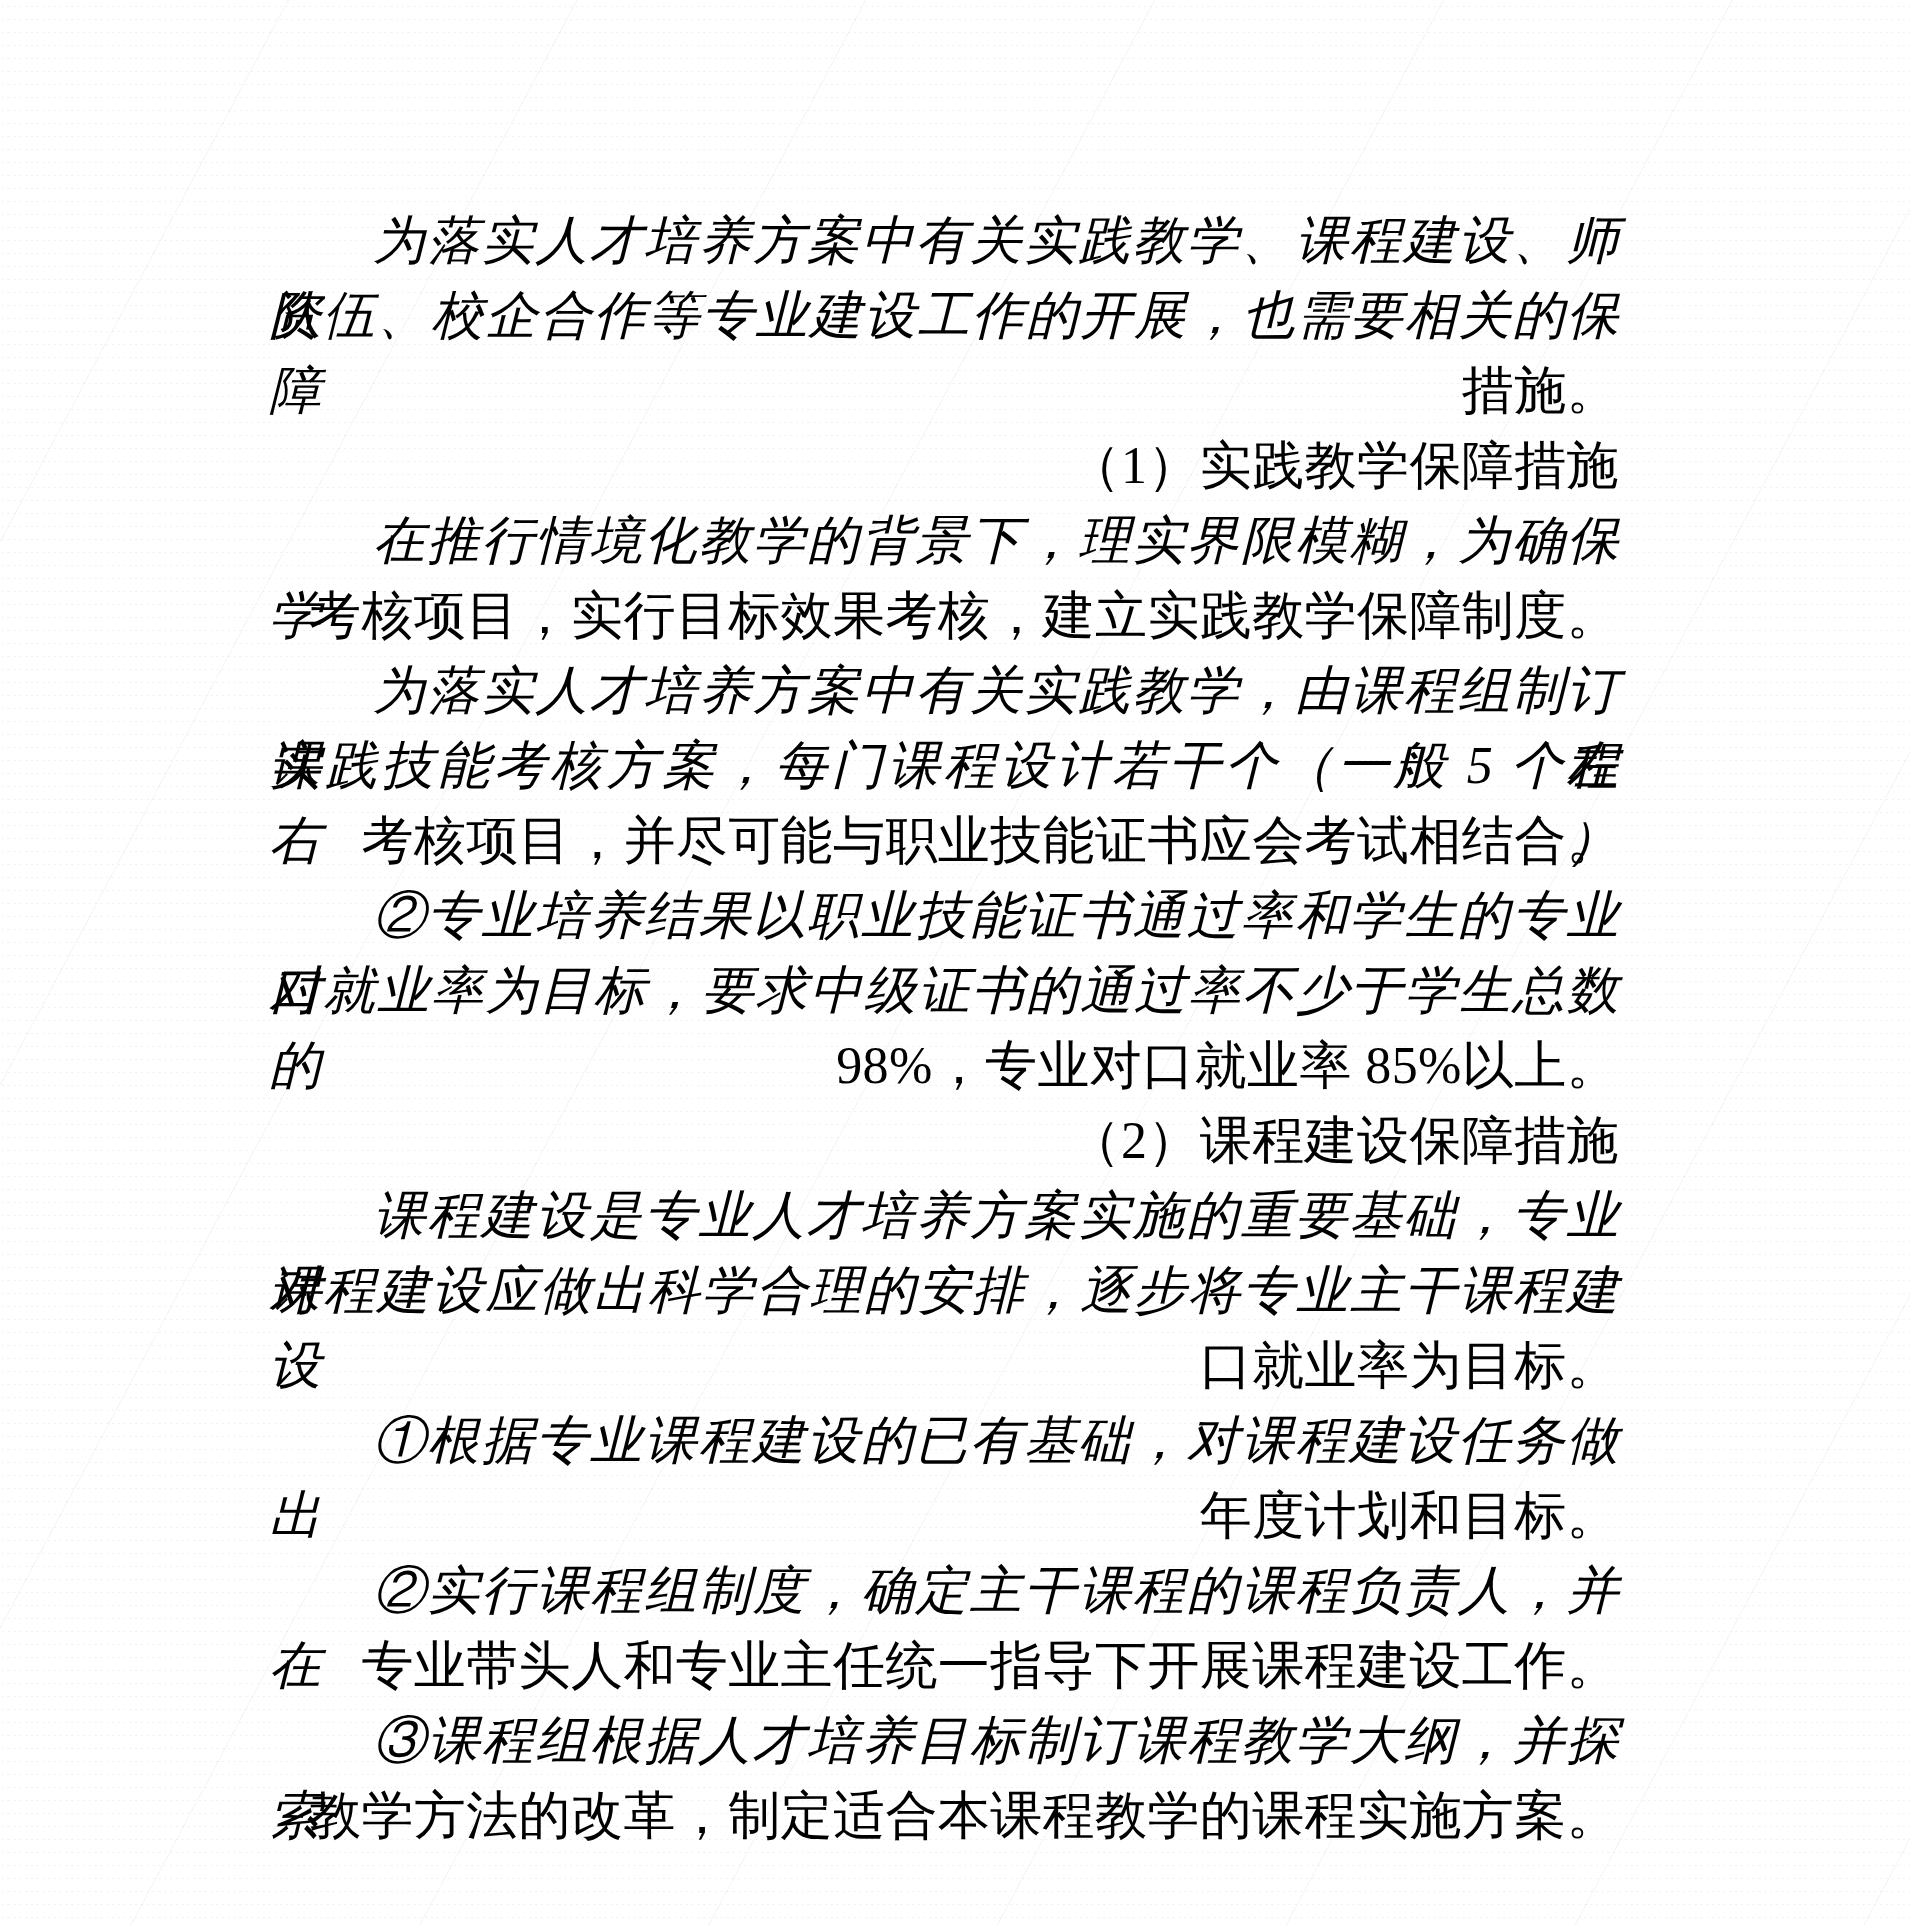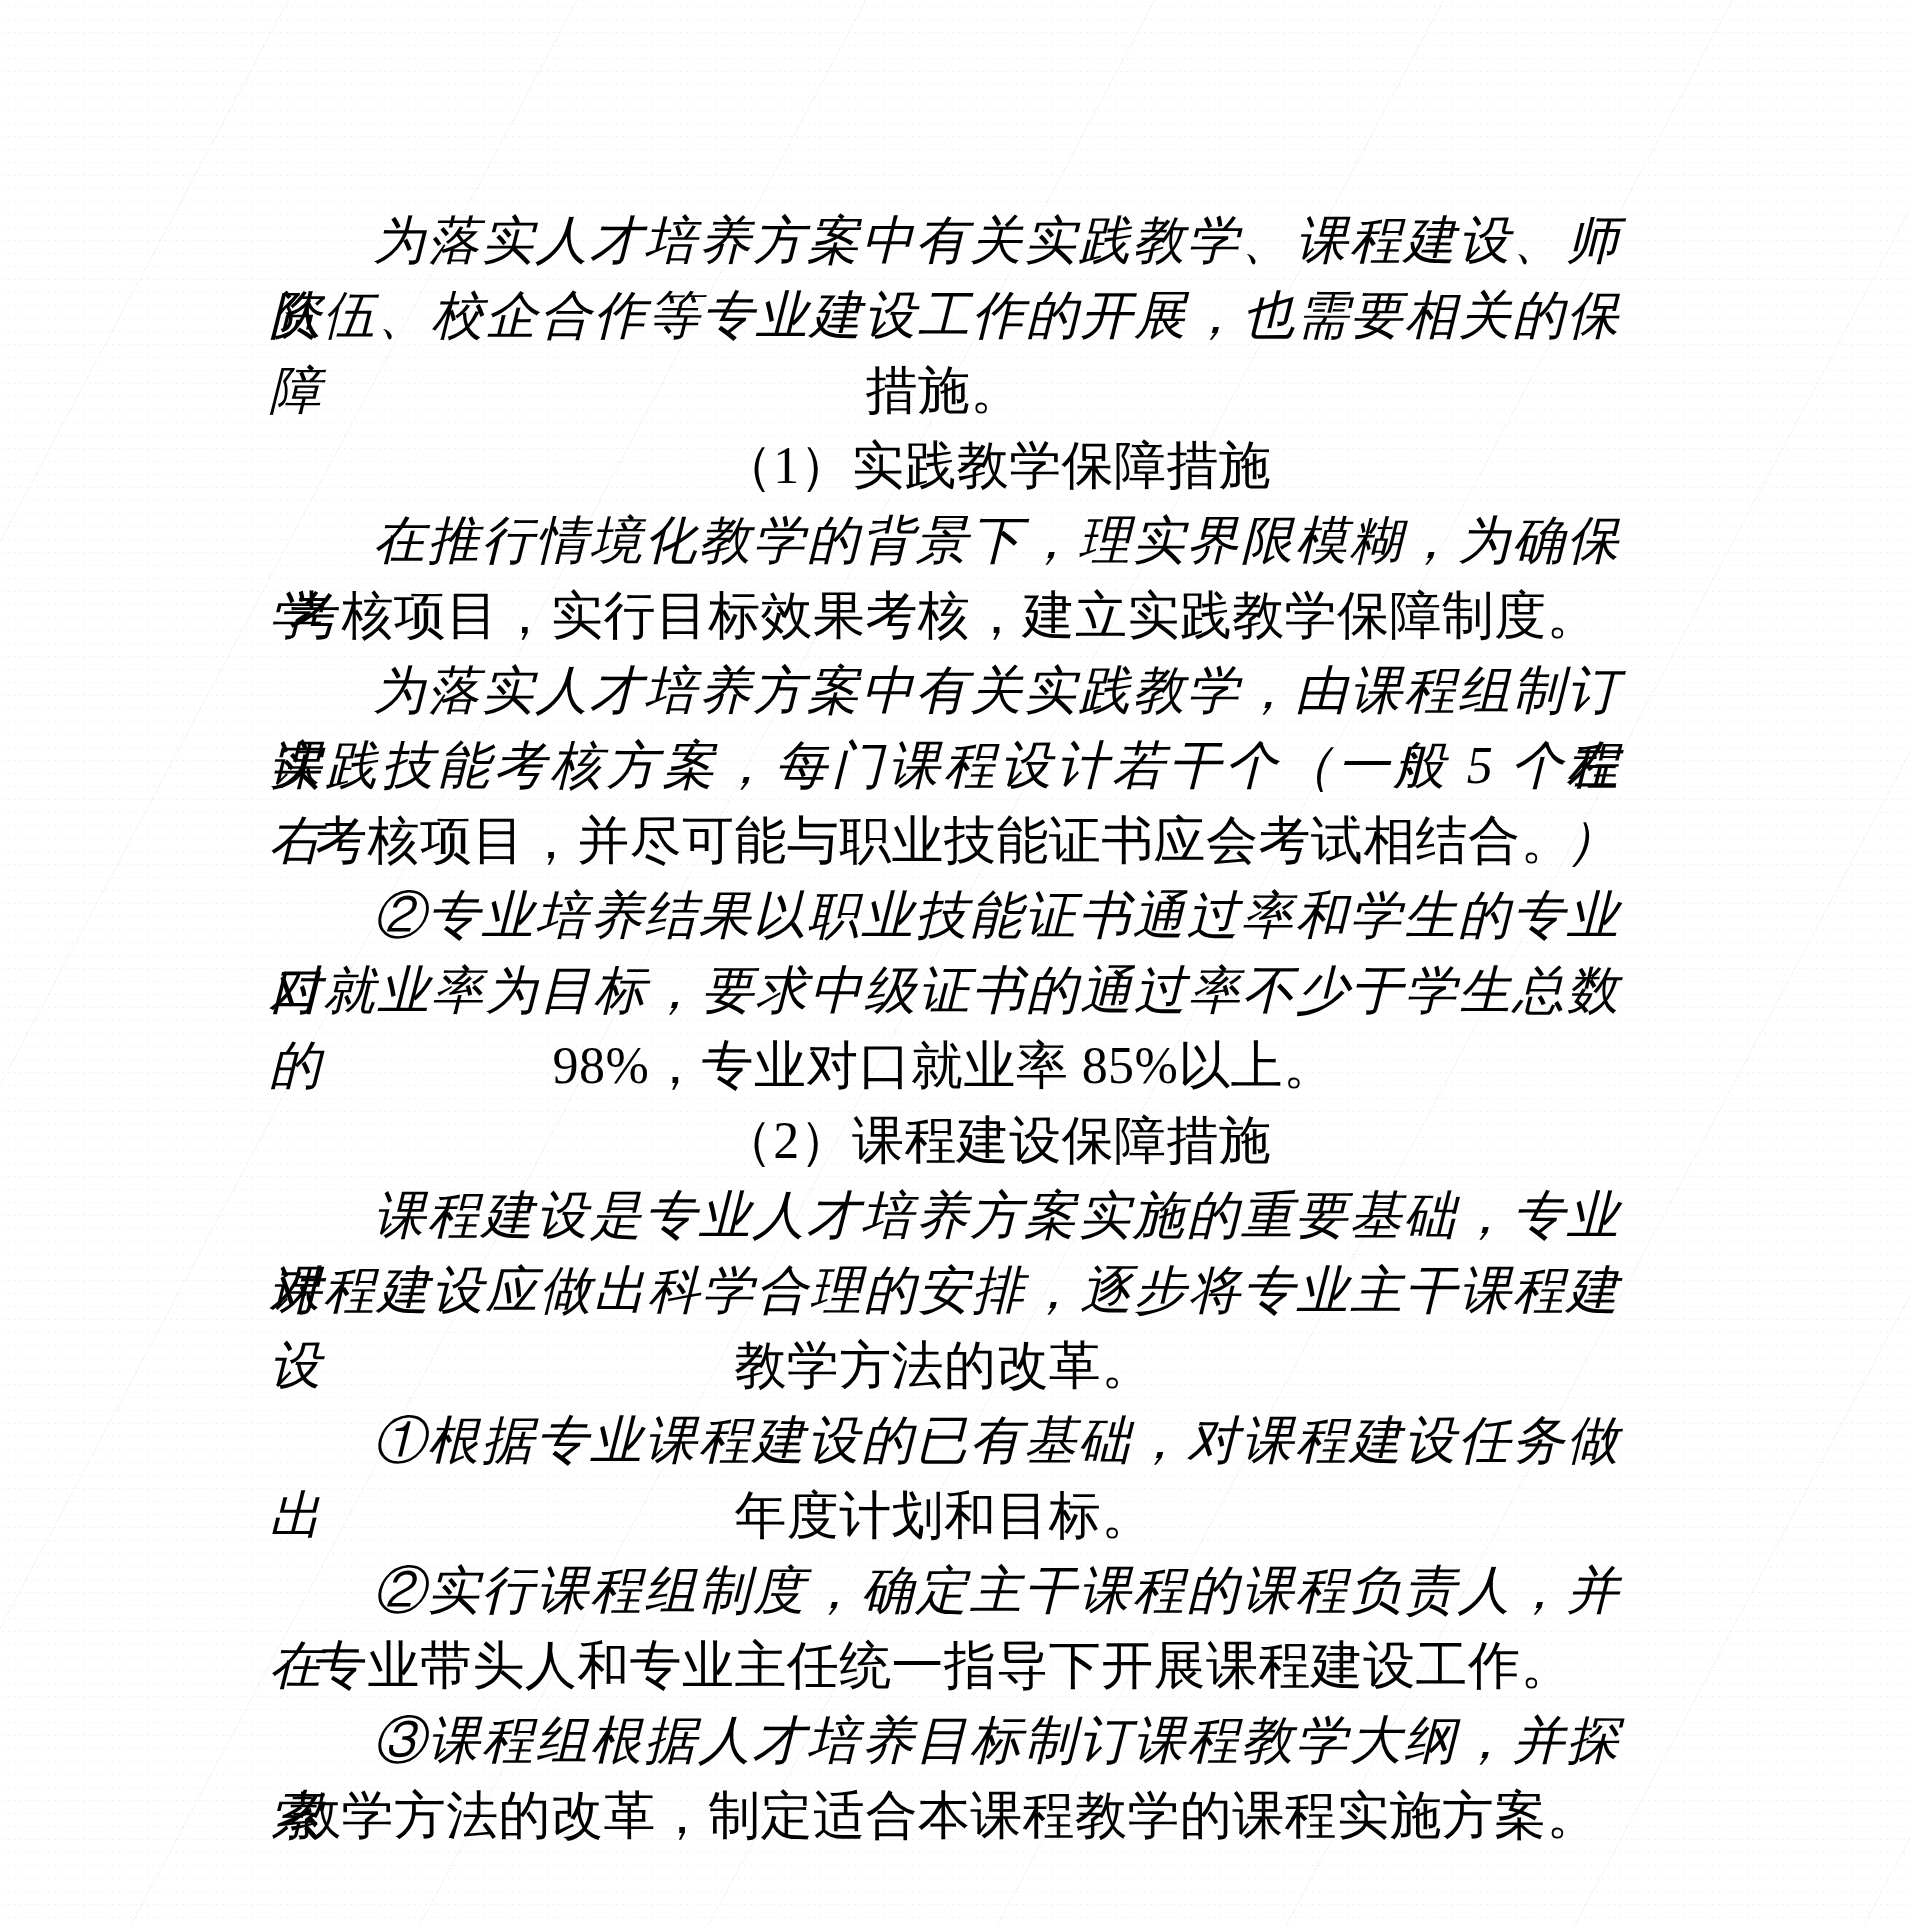--- a/index.html
+++ b/index.html
@@ -24,21 +24,21 @@
     top: 203px;
     width: 1350px;
   }
 
   .line {
     height: 75px;
     line-height: 75px;
     font-family: "Liberation Serif", "DejaVu Serif", serif;
     font-size: 52px;
     color: #000000;
-    text-align: center;
+    text-align: right;
     letter-spacing: 0.4px;
   }
 
   .line.fill {
     text-align: justify;
     text-align-last: justify;
     font-style: italic;
   }
 
   .line.indent { text-indent: 2em; }
@@ -56,21 +56,21 @@
       <div class="line">考核项目，实行目标效果考核，建立实践教学保障制度。</div>
       <div class="line indent fill">为落实人才培养方案中有关实践教学，由课程组制订课程</div>
       <div class="line fill">实践技能考核方案，每门课程设计若干个（一般 5 个左右）</div>
       <div class="line">考核项目，并尽可能与职业技能证书应会考试相结合。</div>
       <div class="line indent fill">②专业培养结果以职业技能证书通过率和学生的专业对</div>
       <div class="line fill">口就业率为目标，要求中级证书的通过率不少于学生总数的</div>
       <div class="line">98%，专业对口就业率 85%以上。</div>
       <div class="line indent">（2）课程建设保障措施</div>
       <div class="line indent fill">课程建设是专业人才培养方案实施的重要基础，专业对</div>
       <div class="line fill">课程建设应做出科学合理的安排，逐步将专业主干课程建设</div>
-      <div class="line">教学方法的改革。</div>
+      <div class="line">口就业率为目标。</div>
       <div class="line indent fill">①根据专业课程建设的已有基础，对课程建设任务做出</div>
       <div class="line">年度计划和目标。</div>
       <div class="line indent fill">②实行课程组制度，确定主干课程的课程负责人，并在</div>
       <div class="line">专业带头人和专业主任统一指导下开展课程建设工作。</div>
       <div class="line indent fill">③课程组根据人才培养目标制订课程教学大纲，并探索</div>
       <div class="line">教学方法的改革，制定适合本课程教学的课程实施方案。</div>
     </div>
 
 </div>
 

